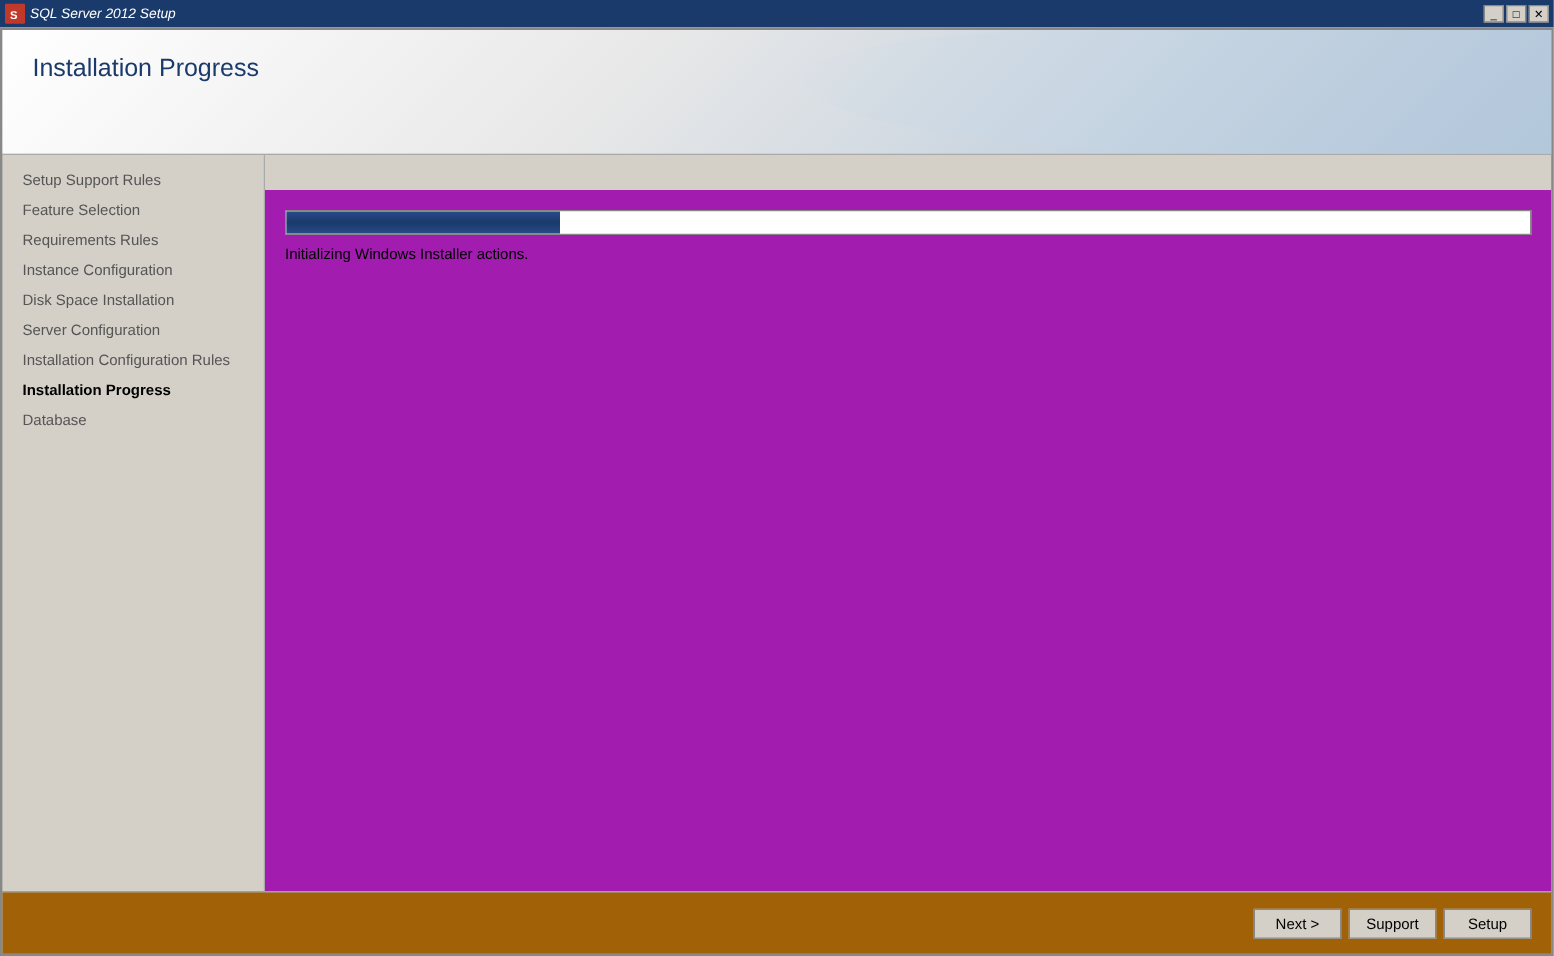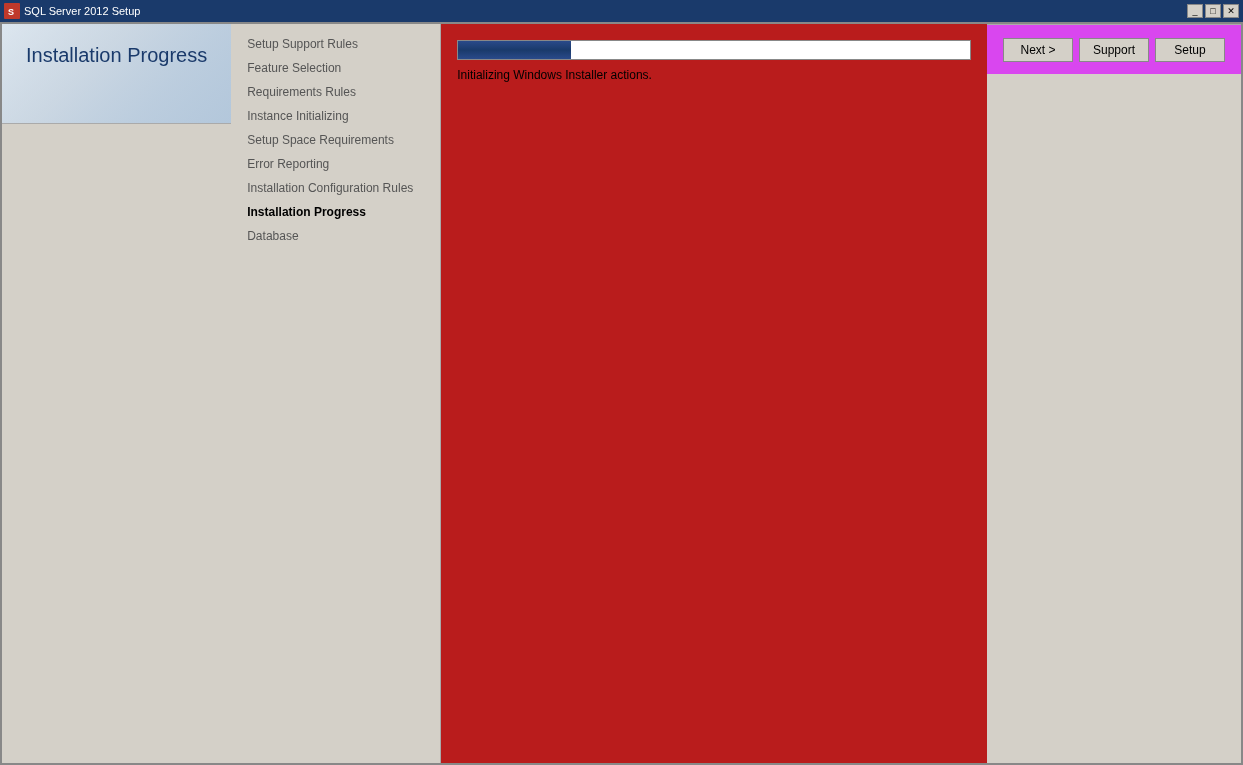--- a/index.html
+++ b/index.html
@@ -31,20 +31,21 @@
       justify-content: center;
       font-size: 10px;
       color: white;
       font-weight: bold;
       flex-shrink: 0;
     }
     .title-bar-text {
       color: white;
       font-size: 11px;
       flex: 1;
+      font-style: italic;
     }
     .title-bar-buttons {
       display: flex;
       gap: 2px;
     }
     .title-bar-btn {
       width: 16px;
       height: 14px;
       background: #d4d0c8;
       border: 1px solid #888;
@@ -56,20 +57,21 @@
       color: #000;
     }
 
     
     .window {
       width: 1243px;
       height: 743px;
       background: #d4d0c8;
       border: 2px solid #888;
       display: flex;
+      flex-direction: column;
       justify-content: center;
     }
 
     
     .header-area {
       height: 100px;
       background: linear-gradient(135deg, #ffffff 0%, #e8e8e8 40%, #c8d4e0 70%, #b0c4d8 100%);
       border-bottom: 1px solid #aaa;
       display: flex;
       align-items: flex-start;
@@ -120,23 +122,24 @@
       font-weight: bold;
       color: #000;
     }
     .sidebar-item.inactive {
       color: #555;
     }
 
     
     .main-content {
       flex: 1;
-      background: #b91c1c;
+      background: #a21caf;
       padding: 16px 16px;
       overflow: auto;
+      margin-top: 28px;
     }
 
     
     .progress-bar-container {
       width: 100%;
       height: 20px;
       background: #fff;
       border: 1px solid #888;
       margin-bottom: 8px;
       position: relative;
@@ -148,21 +151,21 @@
       width: 22%;
     }
     .progress-status-text {
       font-size: 12px;
       color: #000;
     }
 
     
     .bottom-bar {
       height: 50px;
-      background: #d946ef;
+      background: #a16207;
       border-top: 1px solid #aaa;
       display: flex;
       align-items: center;
       justify-content: flex-end;
       padding: 0 16px;
       gap: 6px;
     }
     .btn {
       height: 24px;
       min-width: 70px;
@@ -201,23 +204,23 @@
     <h1 class="header-title">Installation Progress</h1>
   </div>
 
   <div class="content-area">
 
     <div class="sidebar">
 
     <div class="sidebar-item inactive">Setup Support Rules</div>
         <div class="sidebar-item inactive">Feature Selection</div>
         <div class="sidebar-item inactive">Requirements Rules</div>
-        <div class="sidebar-item inactive">Instance Initializing</div>
-        <div class="sidebar-item inactive">Setup Space Requirements</div>
-        <div class="sidebar-item inactive">Error Reporting</div>
+        <div class="sidebar-item inactive">Instance Configuration</div>
+        <div class="sidebar-item inactive">Disk Space Installation</div>
+        <div class="sidebar-item inactive">Server Configuration</div>
         <div class="sidebar-item inactive">Installation Configuration Rules</div>
         <div class="sidebar-item active">Installation Progress</div>
         <div class="sidebar-item inactive">Database</div>
       </div>
 
     <div class="main-content">
       <div class="progress-bar-container">
         <div class="progress-bar-fill" id="progress-fill" style="width: 22%;"></div>
       </div>
       <div class="progress-status-text">Initializing Windows Installer actions.</div>

